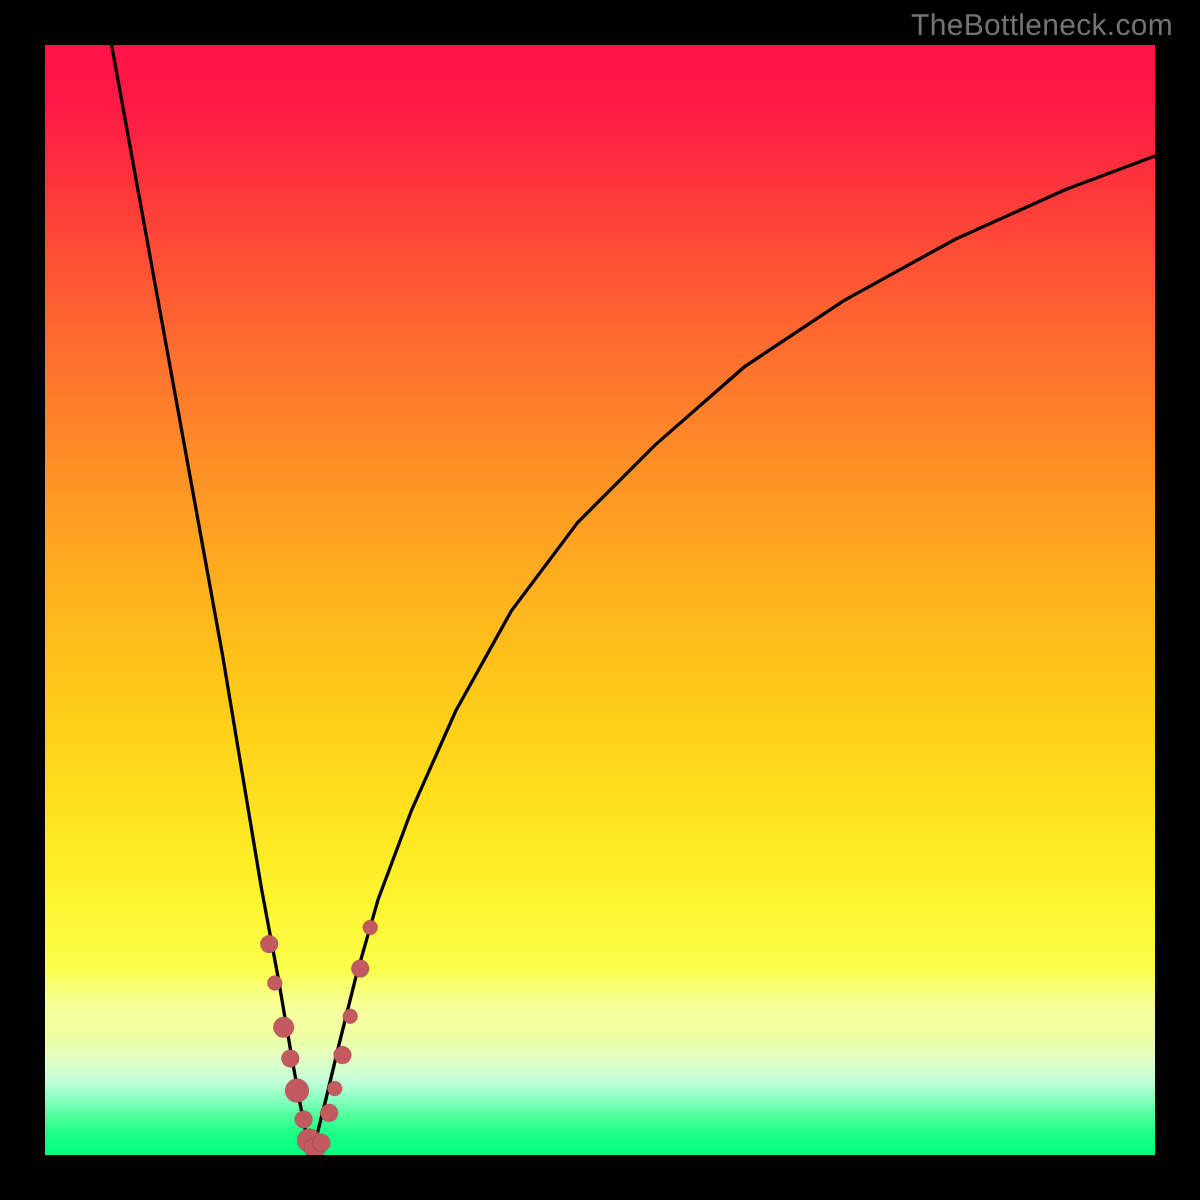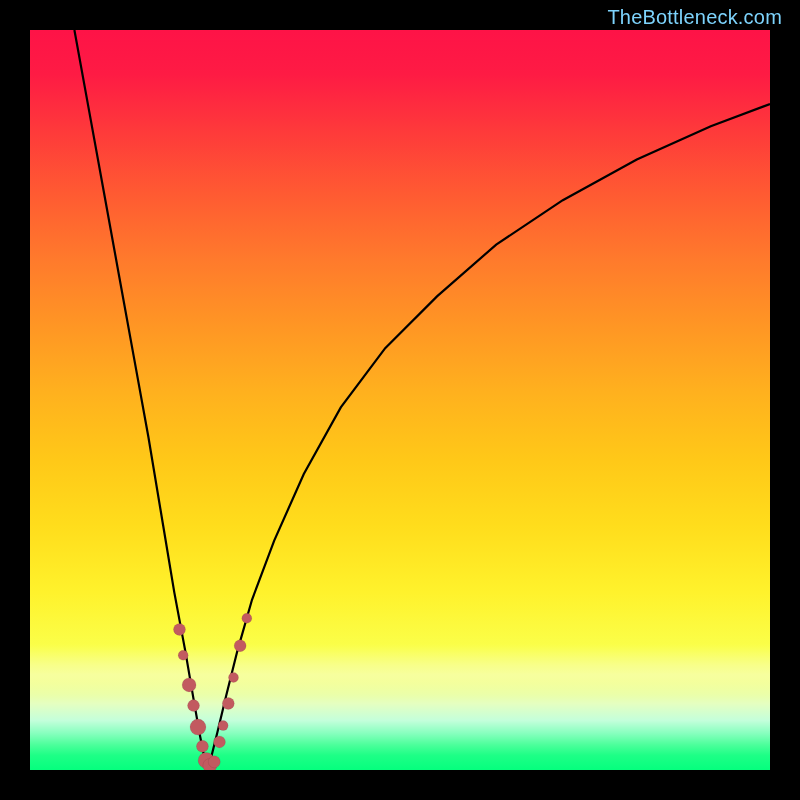--- a/index.html
+++ b/index.html
@@ -77,21 +77,21 @@
   }
   .markers circle {
     fill: #c25a60;
     stroke: rgba(0,0,0,0.15);
     stroke-width: 0.5;
   }
   .watermark {
     position: absolute;
     top: 6px;
     right: 18px;
-    color: #7dd3fc;
+    color: #737373;
     font-size: 20px;
     letter-spacing: 0.2px;
     font-weight: 500;
     user-select: none;
   }
 </style>
 </head>
 <body>
 
 <div class="frame">

